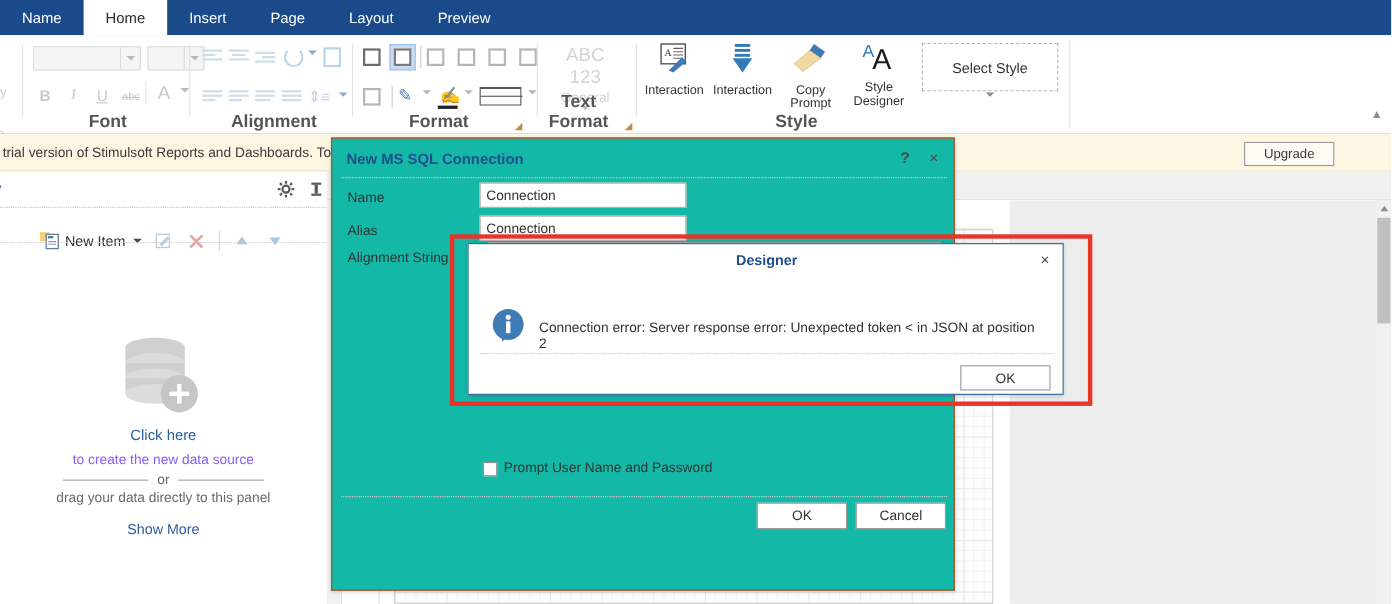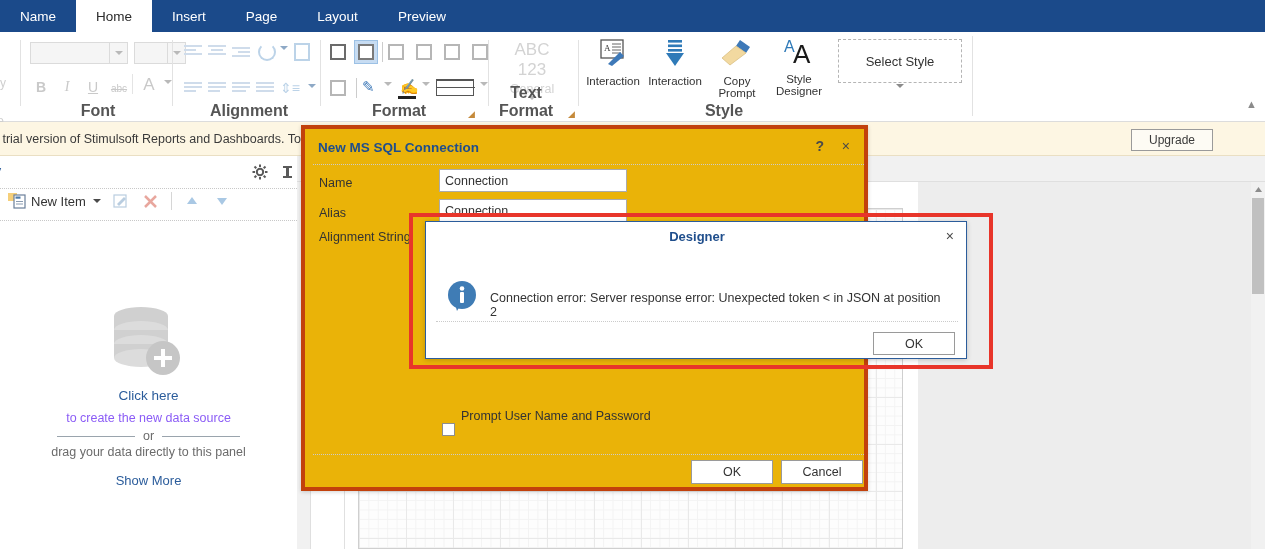--- a/index.html
+++ b/index.html
@@ -127,22 +127,22 @@
   }
   .canvas-grey { position:absolute; left:607px; top:0px; width:347px; height:367px; background:#ededed; }
   .page-border-left { position:absolute; left:33px; top:0; width:1px; height:367px; background:#e0e0e0; }
 
   .vscroll { position:absolute; right:0; top:26px; width:14px; height:367px; background:#f1f1f1; }
   .vscroll .up { position:absolute; left:0; top:0; width:14px; height:14px; display:flex; align-items:center; justify-content:center;}
   .vscroll .thumb { position:absolute; left:1px; top:16px; width:12px; height:96px; background:#c0c0c0; }
 
   
   .sqldlg {
-    position:absolute; left:301px; top:125px; width:567px; height:366px;
-    background:#eab308; border:4px solid #c2410c;
+    position:absolute; left:301px; top:125px; width:567px; height:412px;
+    background:#14b8a6; border:1px solid #c2410c;
     box-shadow:0 1px 4px rgba(0,0,0,0.18);
   }
   .sqldlg .title { position:absolute; left:13px; top:11px; font-size:13.5px; font-weight:bold; color:#1f4e8c; }
   .sqldlg .hbtn { position:absolute; top:9px; color:#4a4a4a; font-size:14px; cursor:pointer; }
   .sqldlg .hsep { position:absolute; left:8px; top:35px; width:551px; height:0; border-top:1px dotted #cbcbcb; }
   .frow { position:absolute; left:14px; font-size:12.5px; color:#333; }
   .fin {
     position:absolute; border:1px solid #ababab; background:#fff;
     font-size:12.5px; color:#333; padding:2px 5px; line-height:18px;
   }
@@ -399,21 +399,21 @@
       <div class="dict-pin">
         <svg width="13" height="15" viewBox="0 0 13 15">
           <rect x="2" y="1" width="9" height="2" fill="#5a5a5a"></rect>
           <rect x="5" y="3" width="3" height="8" fill="#5a5a5a"></rect>
           <rect x="2" y="11" width="9" height="2" fill="#5a5a5a"></rect>
         </svg>
       </div>
     </div>
     <div class="dot-sep" style="top:32px;"></div>
 
-    <div class="dict-toolbar" style="top:30px;">
+    <div class="dict-toolbar" style="top:48px;margin-left:28px;">
       <div class="newitem">
         <svg width="18" height="17" viewBox="0 0 18 17">
           <rect x="0" y="0" width="9" height="8" fill="#f5cf7a"></rect>
           <rect x="6" y="2" width="11" height="13" fill="#ffffff" stroke="#6a7f9a" stroke-width="1.2"></rect>
           <rect x="7.5" y="3.5" width="5" height="2.2" fill="#4f7ba8"></rect>
           <line x1="8" y1="8.5" x2="15" y2="8.5" stroke="#8a9bb0" stroke-width="1"></line>
           <line x1="8" y1="11" x2="15" y2="11" stroke="#8a9bb0" stroke-width="1"></line>
         </svg>
         <span>New Item</span>
         <span class="caret" style="border-top-color:#4a4a4a; margin-left:2px;"></span>
@@ -496,21 +496,21 @@
     <div class="frow" style="top:47px;">Name</div>
     <div class="fin" style="left:134px; top:40px; width:188px; height:23px;">Connection</div>
 
     <div class="frow" style="top:77px;">Alias</div>
     <div class="fin" style="left:134px; top:70px; width:188px; height:23px;">Connection</div>
 
     <div class="frow" style="top:101px;">Alignment String</div>
     <div class="ta" style="left:142px; top:94px; width:411px; height:135px;"></div>
 
     <div class="chk" style="left:137px; top:294px;"></div>
-    <div class="chklabel" style="left:156px; top:280px;">Prompt User Name and Password</div>
+    <div class="chklabel" style="left:156px; top:292px;">Prompt User Name and Password</div>
 
     <div class="fsep" style="top:325px;"></div>
 
     <div class="dbtn" style="left:386px; top:331px; width:82px;">OK</div>
     <div class="dbtn" style="left:476px; top:331px; width:82px;">Cancel</div>
   </div>
 
   <div class="redbox"></div>
 
   <div class="msgdlg">

